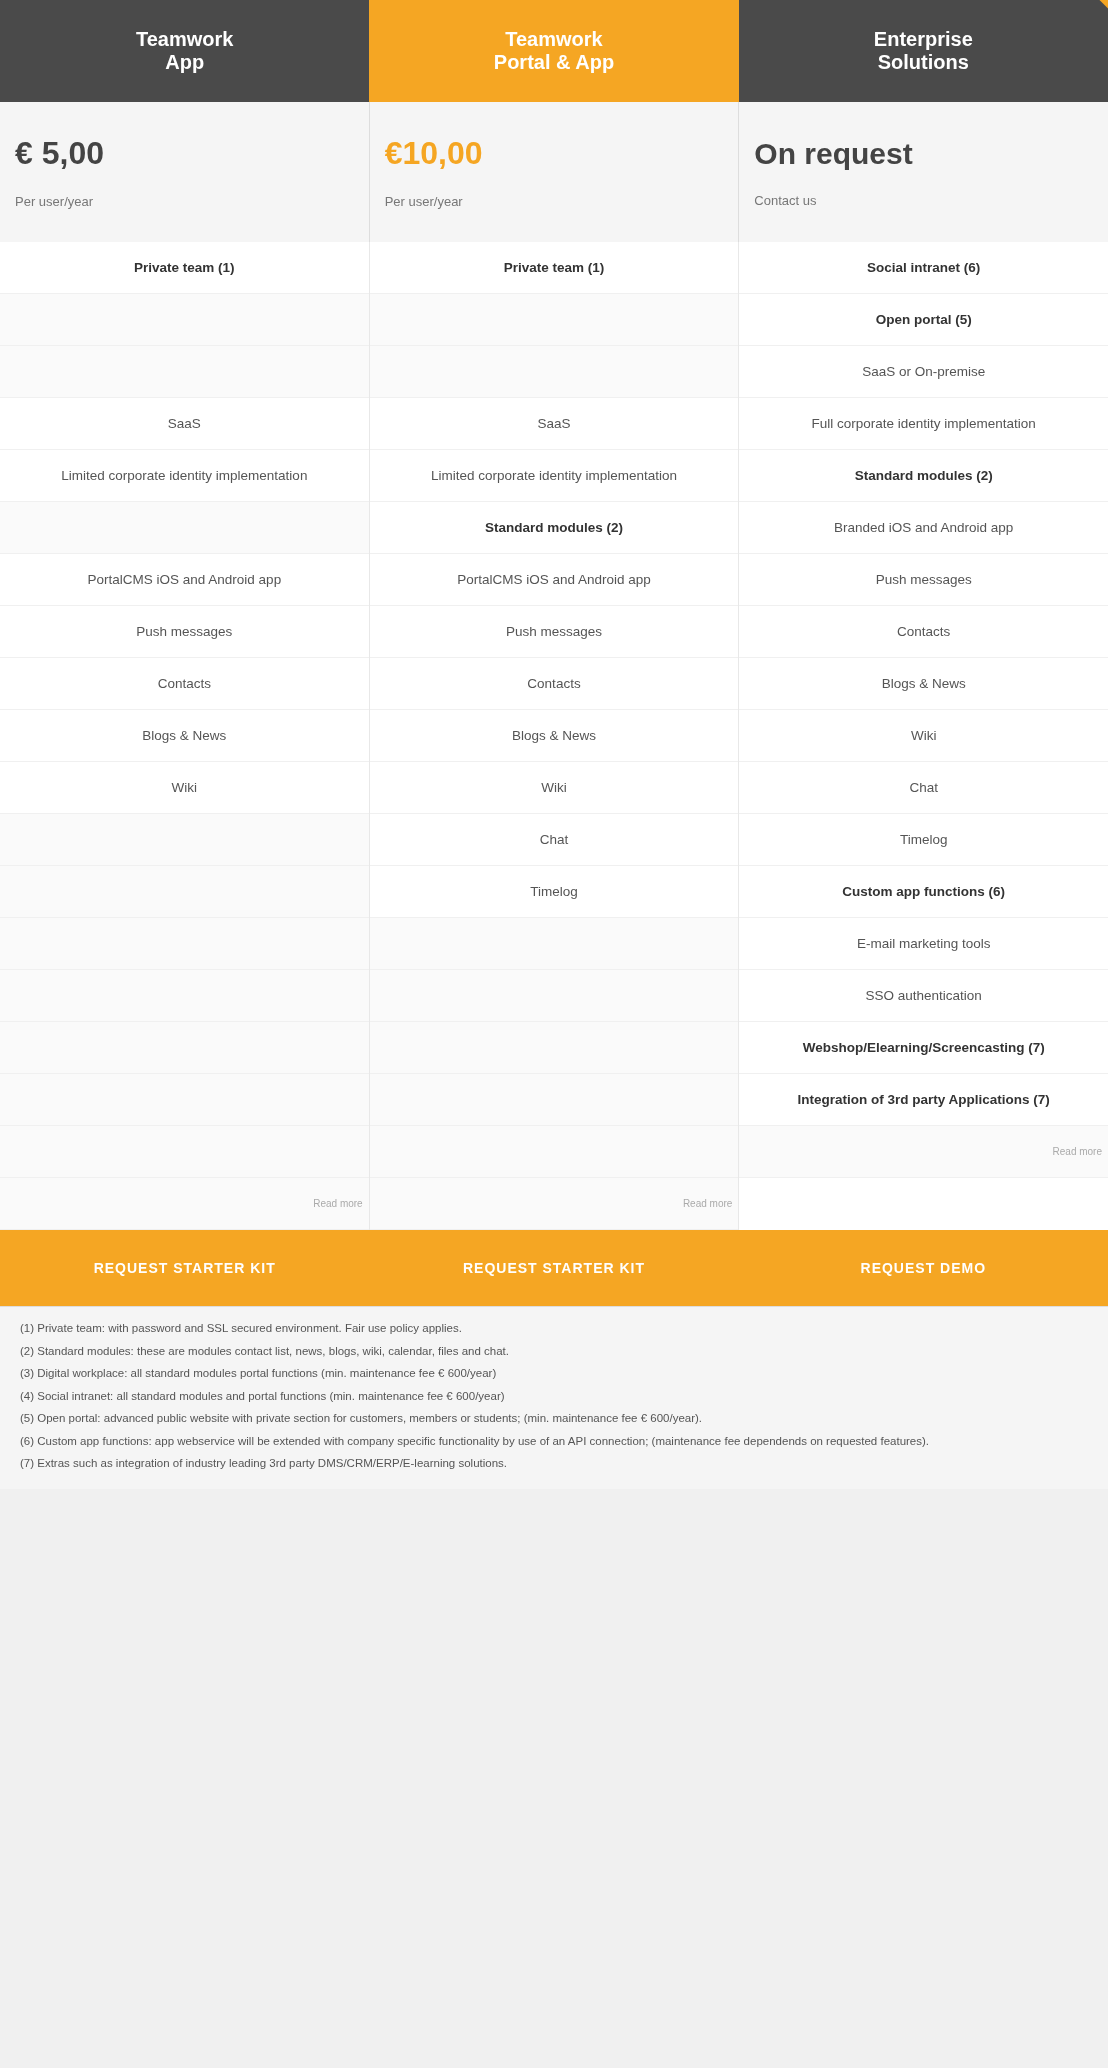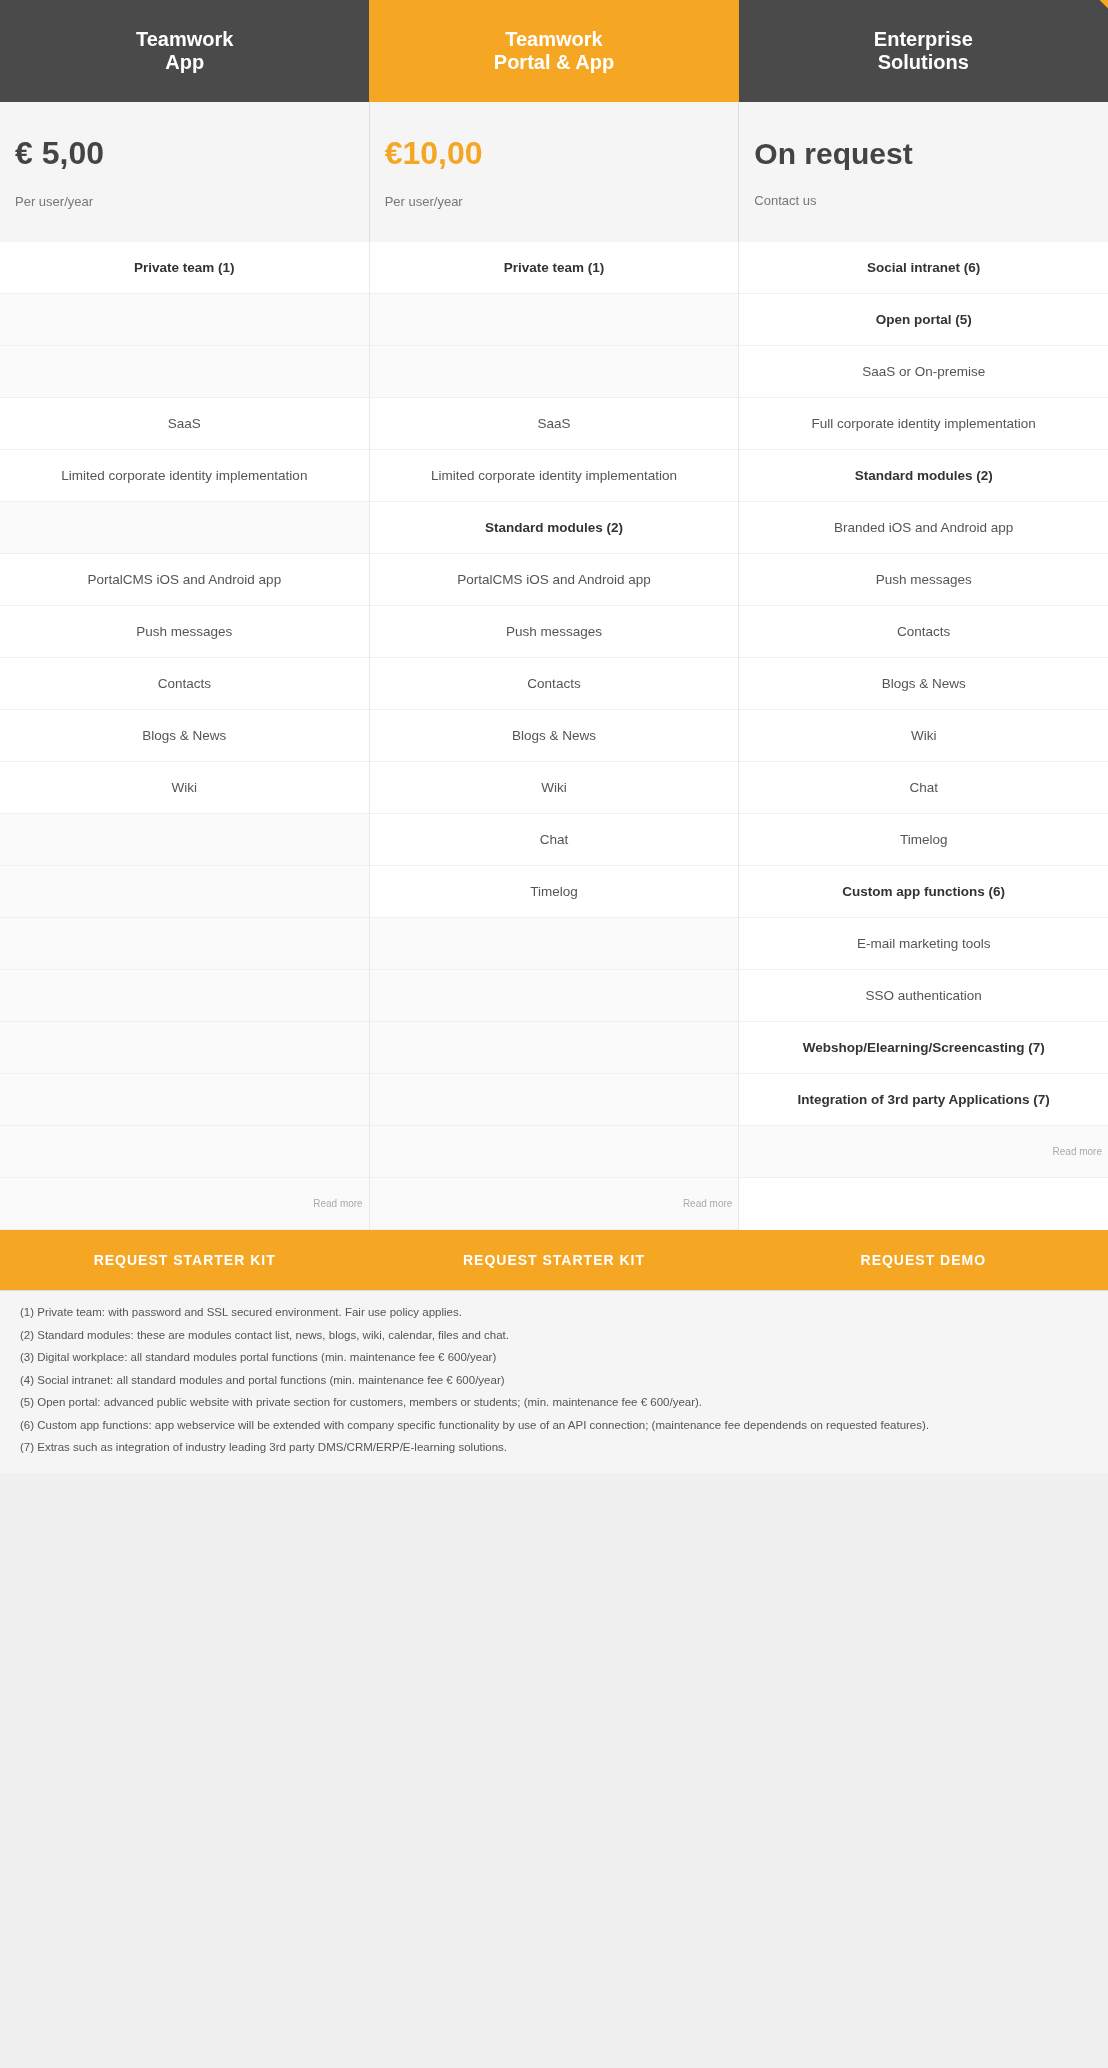--- a/index.html
+++ b/index.html
@@ -129,21 +129,21 @@
     }
 
     
     .cta-row {
       display: flex;
       width: 100%;
     }
     .cta-cell {
       flex: 1;
       background: #f5a623;
-      padding: 22px 15px;
+      padding: 30px 15px;
       text-align: center;
       cursor: pointer;
     }
     .cta-cell button {
       background: none;
       border: none;
       color: white;
       font-size: 14px;
       font-weight: bold;
       letter-spacing: 1px;

